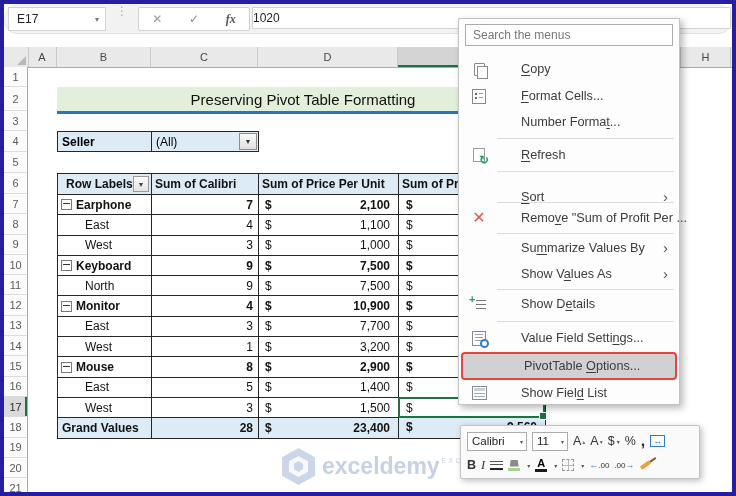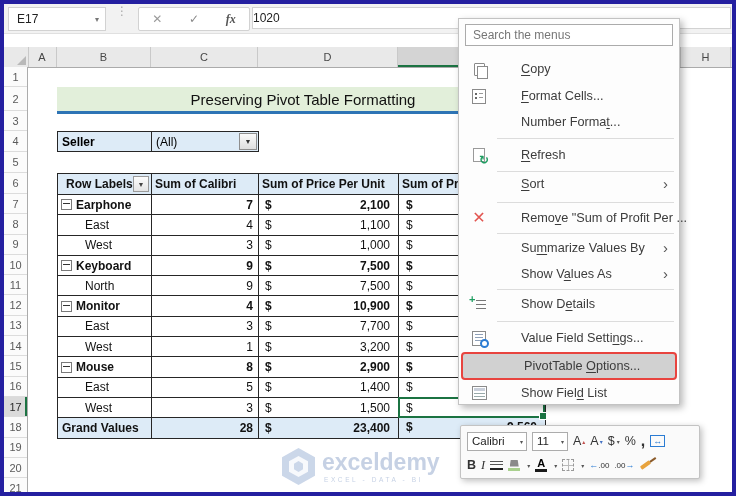--- a/index.html
+++ b/index.html
@@ -1,18 +1,18 @@
 <!DOCTYPE html>
 <html><head>
 <meta charset="utf-8">
 <style>
   html,body{margin:0;padding:0;background:#888;font-family:"Liberation Sans","DejaVu Sans",sans-serif;}
   .stage{position:relative;width:736px;height:496px;box-sizing:border-box;border:4px solid #241FA0;background:#fff;overflow:hidden;}
   
-  .topbar{position:absolute;left:0;top:0;width:728px;height:29px;background:#F2F2F2;border-bottom:1px solid #E0E0E0;}
+  .topbar{position:absolute;left:0;top:0;width:728px;height:29px;background:#F2F2F2;border-bottom:1px solid #E0E0E0;border-radius:14px;}
   .namebox{position:absolute;left:4px;top:3px;width:96px;height:22px;background:#fff;border:1px solid #D2D2D2;display:flex;align-items:center;font-size:12px;color:#222;}
   .namebox .nb-t{padding-left:8px;flex:1;}
   .nb-arr{width:16px;color:#777;font-size:8px;text-align:center;}
   .vdots{position:absolute;left:112px;top:4px;color:#ABABAB;font-size:12px;letter-spacing:0;line-height:7px;width:8px;text-align:center;}
   .fxgrp{position:absolute;left:134px;top:3px;width:110px;height:22px;background:#fff;border:1px solid #D2D2D2;border-radius:2px;display:flex;align-items:center;justify-content:space-around;}
   .fxbtn{font-size:12px;color:#9A9A9A;}
   .fxbtn.ck{color:#8a8a8a;}
   .fxbtn.fx{font-style:italic;font-family:"Liberation Serif","DejaVu Serif",serif;color:#555;font-weight:bold;}
   .fmbar{position:absolute;left:248px;top:3px;right:1px;height:22px;background:#fff;border:1px solid #D2D2D2;display:flex;align-items:center;font-size:12px;color:#222;padding-left:0;box-sizing:border-box;}
   
@@ -47,21 +47,21 @@
   .collapse-btn{width:9px;height:9px;border:1px solid #7A7A7A;background:#fff;margin:0 4px 0 3px;position:relative;flex:none;}
   .collapse-btn:before{content:"";position:absolute;left:1px;right:1px;top:3px;height:1px;background:#333;}
   .rl-btn{position:absolute;right:2px;top:2px;width:16px;height:16px;background:linear-gradient(#FCFCFC,#E4E4E4);border:1px solid #9A9A9A;box-sizing:border-box;display:flex;align-items:center;justify-content:center;font-size:7px;color:#444;font-weight:normal;}
   .sel-box{position:absolute;left:394px;top:392.6px;width:147px;height:21px;border:2px solid #1B7342;box-sizing:border-box;z-index:6;}
   .fill-handle{position:absolute;right:-4px;bottom:-4px;width:6px;height:6px;background:#1B7342;border:1px solid #fff;}
   
   .wmark{position:absolute;left:278px;top:444px;display:flex;align-items:center;z-index:1;opacity:.95;}
   .wm-hex{width:33px;height:37px;background:#C9D5E8;clip-path:polygon(50% 0,100% 25%,100% 75%,50% 100%,0 75%,0 25%);position:relative;margin-right:7px;}
   .wm-hex:before{content:"";position:absolute;left:7px;top:8px;width:19px;height:21px;background:#fff;clip-path:polygon(50% 0,100% 25%,100% 75%,50% 100%,0 75%,0 25%);opacity:.85;}
   .wm-hex:after{content:"";position:absolute;left:12px;top:13px;width:9px;height:11px;background:#C9D5E8;clip-path:polygon(50% 0,100% 25%,100% 75%,50% 100%,0 75%,0 25%);}
-  .wm-txt{display:flex;flex-direction:column;}
+  .wm-txt{display:flex;flex-direction:row;}
   .wm-name{font-size:23px;font-weight:bold;color:#C3CFE3;line-height:23px;}
   .wm-tag{font-size:6.5px;letter-spacing:2.6px;color:#C3CFE3;margin-top:2px;padding-left:2px;}
   
   .cmenu{position:absolute;left:454px;top:14px;width:222px;height:387px;background:#FDFDFD;border:1px solid #C3C3C3;box-shadow:3px 3px 7px rgba(0,0,0,.28);z-index:40;box-sizing:border-box;}
   .csearch{position:absolute;left:6px;top:5px;width:208px;height:22px;border:1px solid #ABABAB;background:#fff;box-sizing:border-box;font-size:12px;color:#222;padding:0 0 0 7px;outline:none;font-family:inherit;}
   .csearch::placeholder{color:#767676;}
   .mi{position:absolute;left:1px;right:1px;height:26px;display:flex;align-items:center;padding-left:9px;box-sizing:border-box;gap:24px;}
   .mi-ic{width:20px;display:flex;justify-content:center;align-items:center;margin-right:8px;flex:none;}
   .mi-label{font-size:12.7px;color:#3C3C3C;white-space:nowrap;}
   .mi-label u{text-decoration:underline;text-underline-offset:2px;}
@@ -397,21 +397,21 @@
       <div class="mi" style="top: 90px;">
         <span class="mi-ic"></span>
         <span class="mi-label">Number Forma<u>t</u>...</span>
       </div>
       <div class="mi" style="top: 123px;">
         <span class="mi-ic">
           <span class="ic ic-refresh"></span>
         </span>
         <span class="mi-label"><u>R</u>efresh</span>
       </div>
-      <div class="mi" style="top: 152px;">
+      <div class="mi" style="top: 165px;">
         <span class="mi-ic"></span>
         <span class="mi-label"><u>S</u>ort</span>
         <span class="mi-arrow">›</span>
       </div>
       <div class="mi" style="top: 186px;">
         <span class="mi-ic">
           <span class="ic ic-remove">✕</span>
         </span>
         <span class="mi-label">Remo<u>v</u>e "Sum of Profit Per ...</span>
       </div>

